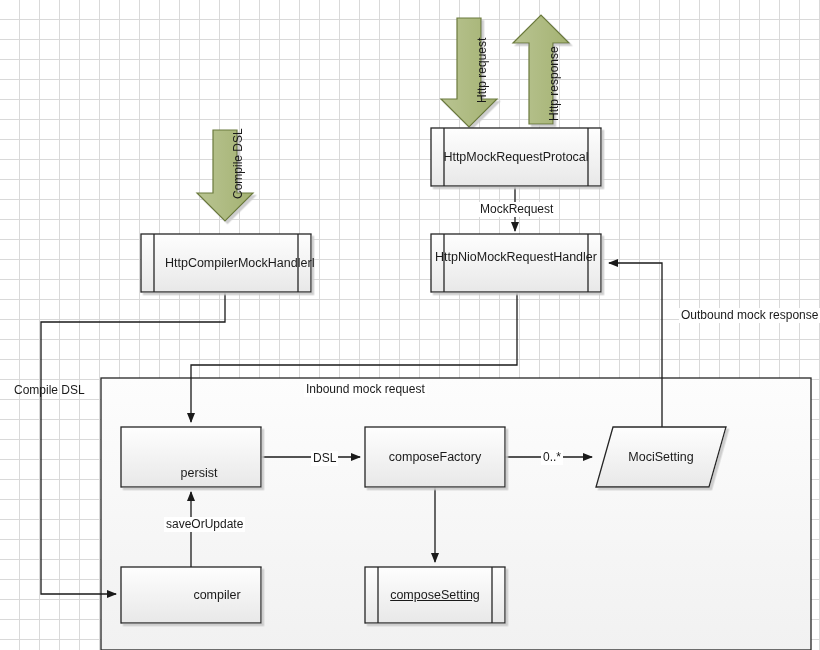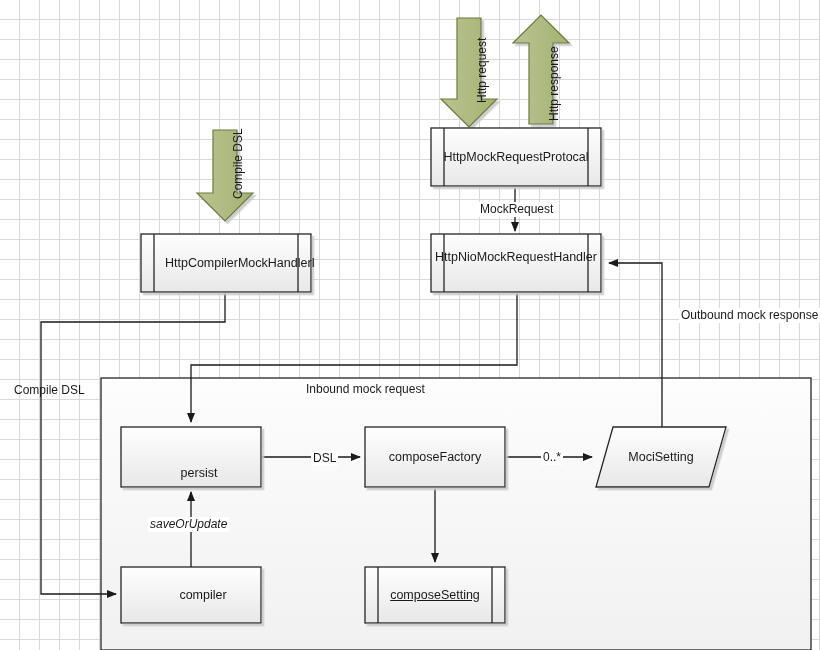--- a/index.html
+++ b/index.html
@@ -166,21 +166,21 @@
   </div>
 
   <div class="node-label" style="left:365px;top:427px;width:140px;height:60px;text-align:center;">
     <span>composeFactory</span>
   </div>
 
   <div class="node-label" style="left:596px;top:427px;width:130px;height:60px;">
     <span>MociSetting</span>
   </div>
 
-  <div class="node-label" style="left:123px;top:567px;width:160px;height:56px;">
+  <div class="node-label" style="left:137px;top:567px;width:160px;height:56px;">
     <span>compiler</span>
   </div>
 
   <div class="node-label" style="left:365px;top:567px;width:140px;height:56px;text-decoration:underline;">
     <span>composeSetting</span>
   </div>
 
   <div class="arrow-label" style="left:475px;top:103px;">Http request</div>
 
   <div class="arrow-label" style="left:547px;top:121px;">Http response</div>
@@ -192,16 +192,16 @@
   <div class="edge-label" style="left:632px;top:308px;margin-left:47px;">Outbound mock response</div>
 
   <div class="edge-label" style="left:304px;top:358px;margin-top:24px;">Inbound mock request</div>
 
   <div class="edge-label" style="left:12px;top:383px;background:transparent;">Compile DSL</div>
 
   <div class="edge-label" style="left:311px;top:451px;">DSL</div>
 
   <div class="edge-label" style="left:541px;top:450px;">0..*</div>
 
-  <div class="edge-label" style="left:148px;top:517px;font-style:italic;">saveOrUpdate</div>
+  <div class="edge-label" style="left:164px;top:517px;">saveOrUpdate</div>
 
 
 </div>
 
 </body></html>

